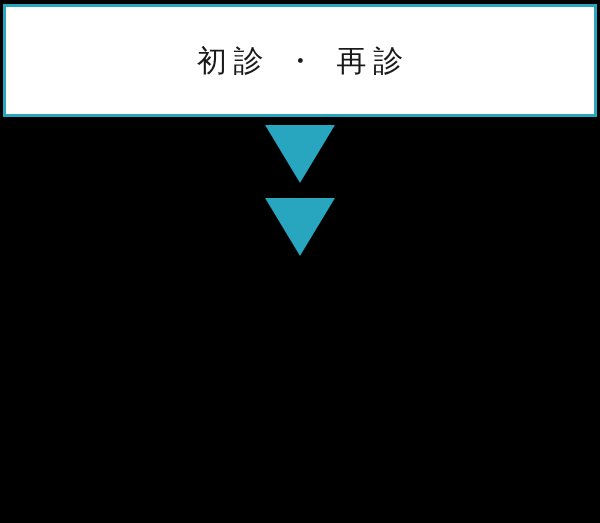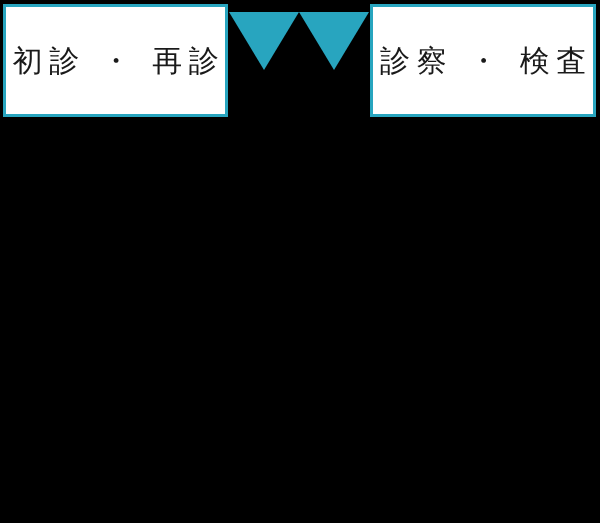--- a/index.html
+++ b/index.html
@@ -11,20 +11,21 @@
     width: 600px;
     height: 523px;
     font-family: "Liberation Sans", sans-serif;
     overflow: hidden;
   }
   .flow {
     width: 600px;
     height: 380px;
     background: #000000;
     display: flex;
+    flex-direction: column;
     align-items: stretch;
     box-sizing: border-box;
     padding: 4px 2px 4px 2px;
   }
   .step-box {
     background: #ffffff;
     border: 3px solid #28a5bf;
     box-sizing: border-box;
     height: 113px;
     margin: 0 1px;
@@ -66,17 +67,14 @@
 
   <div class="arrow-row">
     <span class="arrow-down"></span>
   </div>
 
 
   <div class="arrow-row">
     <span class="arrow-down"></span>
   </div>
 
-  <div class="step-box">
-    <span class="step-label">診察 ・ 検査</span>
-  </div>
 
 </div>
 
 </body></html>

